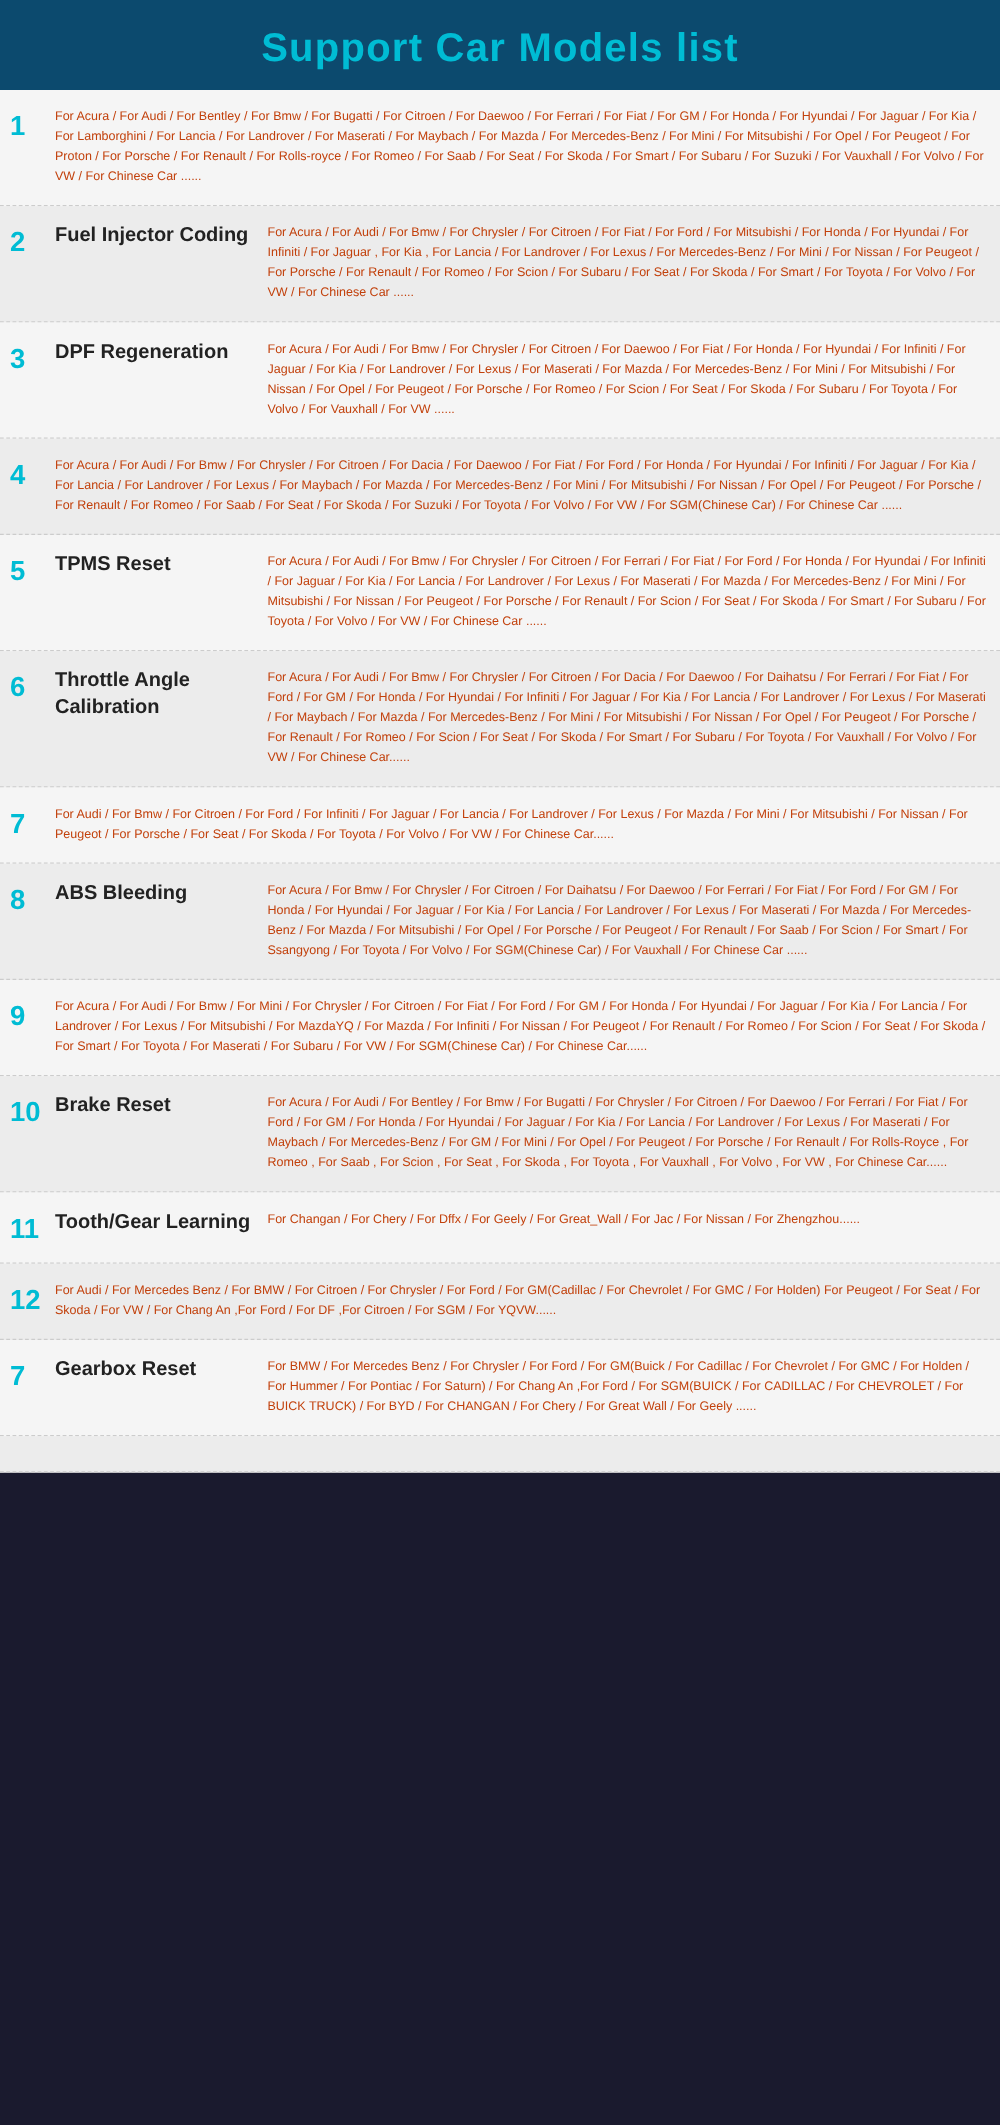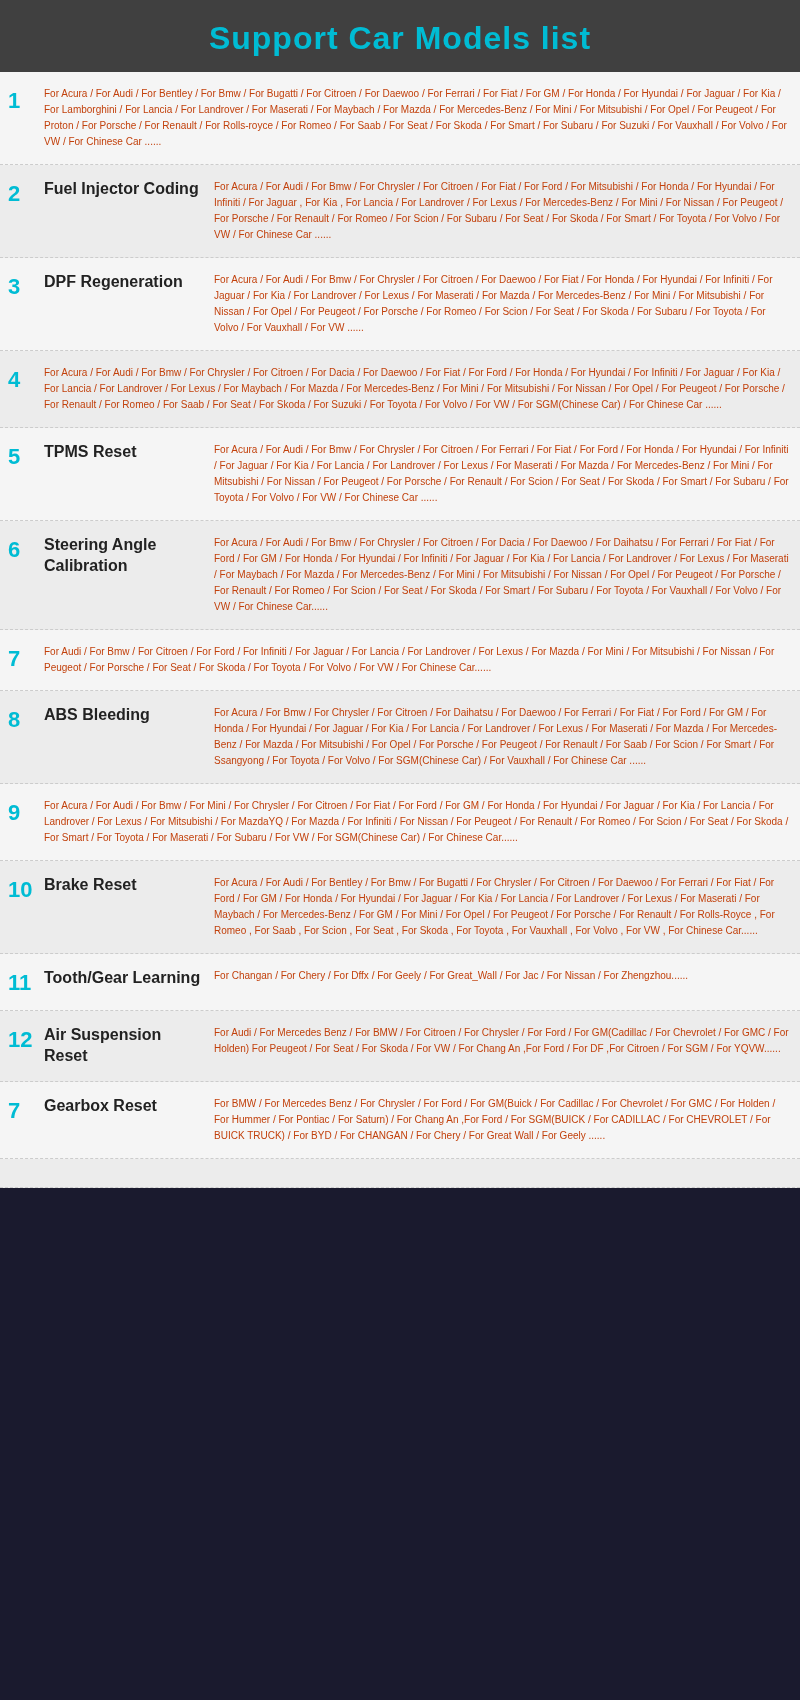--- a/index.html
+++ b/index.html
@@ -3,21 +3,21 @@
   <meta charset="utf-8">
   <style>
     * { margin: 0; padding: 0; box-sizing: border-box; }
     body {
       font-family: Arial, sans-serif;
       background: #1a1a2e;
       width: 800px;
       min-height: 1700px;
     }
     .header {
-      background: #404040;
+      background: #0c4a6e;
       text-align: center;
       padding: 20px 10px 15px;
     }
     .header h1 {
       color: #00bcd4;
       font-size: 32px;
       font-weight: bold;
       letter-spacing: 1px;
     }
     .list-container {
@@ -83,21 +83,21 @@
       <div class="item-number">4</div>
       <div class="item-desc">For Acura / For Audi / For Bmw / For Chrysler / For Citroen / For Dacia / For Daewoo / For Fiat / For Ford / For Honda / For Hyundai / For Infiniti / For Jaguar / For Kia / For  Lancia / For Landrover / For Lexus / For Maybach / For Mazda / For Mercedes-Benz / For Mini / For Mitsubishi / For Nissan / For Opel / For Peugeot / For  Porsche / For Renault / For Romeo / For Saab / For Seat / For Skoda / For Suzuki / For Toyota / For Volvo / For VW / For SGM(Chinese Car) / For Chinese Car ......</div>
     </div>
     <div class="list-item">
       <div class="item-number">5</div>
       <div class="item-title">TPMS Reset</div>
       <div class="item-desc">For Acura / For Audi / For Bmw / For Chrysler / For Citroen / For Ferrari / For Fiat / For Ford / For Honda / For Hyundai / For Infiniti / For Jaguar / For Kia / For Lancia / For Landrover / For Lexus / For Maserati / For Mazda / For Mercedes-Benz / For Mini / For Mitsubishi / For Nissan / For Peugeot / For  Porsche / For Renault / For  Scion / For Seat / For Skoda / For Smart / For Subaru / For Toyota / For Volvo / For VW / For Chinese Car ......</div>
     </div>
     <div class="list-item">
       <div class="item-number">6</div>
-      <div class="item-title">Steering Angle Calibration</div>
+      <div class="item-title">Throttle Angle Calibration</div>
       <div class="item-desc">For Acura / For Audi / For Bmw / For Chrysler / For  Citroen / For Dacia / For Daewoo / For Daihatsu / For Ferrari / For Fiat / For Ford / For GM / For Honda / For Hyundai / For  Infiniti / For Jaguar / For Kia / For  Lancia / For Landrover / For Lexus / For Maserati / For Maybach / For Mazda / For Mercedes-Benz / For Mini / For Mitsubishi / For Nissan / For Opel / For Peugeot / For Porsche / For Renault / For Romeo / For Scion / For Seat / For Skoda / For Smart / For Subaru / For Toyota / For Vauxhall / For Volvo / For VW / For Chinese Car......</div>
     </div>
     <div class="list-item">
       <div class="item-number">7</div>
       <div class="item-desc">For Audi / For Bmw / For Citroen / For  Ford / For Infiniti / For Jaguar / For Lancia / For Landrover / For Lexus / For Mazda / For Mini / For Mitsubishi / For Nissan / For Peugeot / For Porsche / For Seat / For Skoda / For Toyota / For Volvo / For VW / For Chinese Car......</div>
     </div>
     <div class="list-item">
       <div class="item-number">8</div>
       <div class="item-title">ABS Bleeding</div>
       <div class="item-desc">For Acura / For Bmw / For Chrysler / For Citroen / For Daihatsu / For Daewoo / For Ferrari / For Fiat / For Ford / For GM / For Honda / For Hyundai / For Jaguar / For Kia / For Lancia / For Landrover / For Lexus / For Maserati / For Mazda / For Mercedes-Benz / For Mazda / For Mitsubishi / For Opel / For Porsche / For Peugeot / For Renault / For Saab / For Scion / For Smart / For Ssangyong / For Toyota / For Volvo / For SGM(Chinese Car) / For Vauxhall / For Chinese Car ......</div>
@@ -111,21 +111,20 @@
       <div class="item-title">Brake Reset</div>
       <div class="item-desc">For Acura / For Audi / For Bentley / For Bmw / For Bugatti / For Chrysler / For Citroen / For Daewoo / For Ferrari / For Fiat / For Ford / For GM / For Honda / For Hyundai / For Jaguar / For Kia / For Lancia / For Landrover / For Lexus / For Maserati / For Maybach / For Mercedes-Benz / For GM / For Mini / For Opel / For Peugeot / For Porsche / For Renault / For Rolls-Royce , For Romeo , For Saab , For Scion , For Seat , For Skoda , For Toyota , For Vauxhall , For Volvo , For VW , For Chinese Car......</div>
     </div>
     <div class="list-item">
       <div class="item-number">11</div>
       <div class="item-title">Tooth/Gear Learning</div>
       <div class="item-desc">For Changan / For Chery / For Dffx / For Geely / For Great_Wall / For Jac / For Nissan / For Zhengzhou......</div>
     </div>
     <div class="list-item">
       <div class="item-number">12</div>
-      <div class="item-title">Air Suspension Reset</div>
       <div class="item-desc">For Audi / For Mercedes Benz / For BMW / For Citroen / For Chrysler / For Ford / For GM(Cadillac / For Chevrolet / For GMC / For Holden) For Peugeot / For Seat / For Skoda / For VW / For Chang An ,For Ford / For DF ,For Citroen / For SGM / For YQVW......</div>
     </div>
     <div class="list-item">
       <div class="item-number">7</div>
       <div class="item-title">Gearbox Reset</div>
       <div class="item-desc">For BMW / For Mercedes Benz / For Chrysler / For Ford / For GM(Buick / For Cadillac / For Chevrolet / For GMC / For Holden / For Hummer / For Pontiac / For Saturn) / For Chang An ,For Ford / For SGM(BUICK / For CADILLAC / For CHEVROLET / For BUICK TRUCK) / For BYD / For CHANGAN / For Chery / For Great Wall / For Geely  ......</div>
     </div>
     <div class="list-item"></div>
   </div>
 

